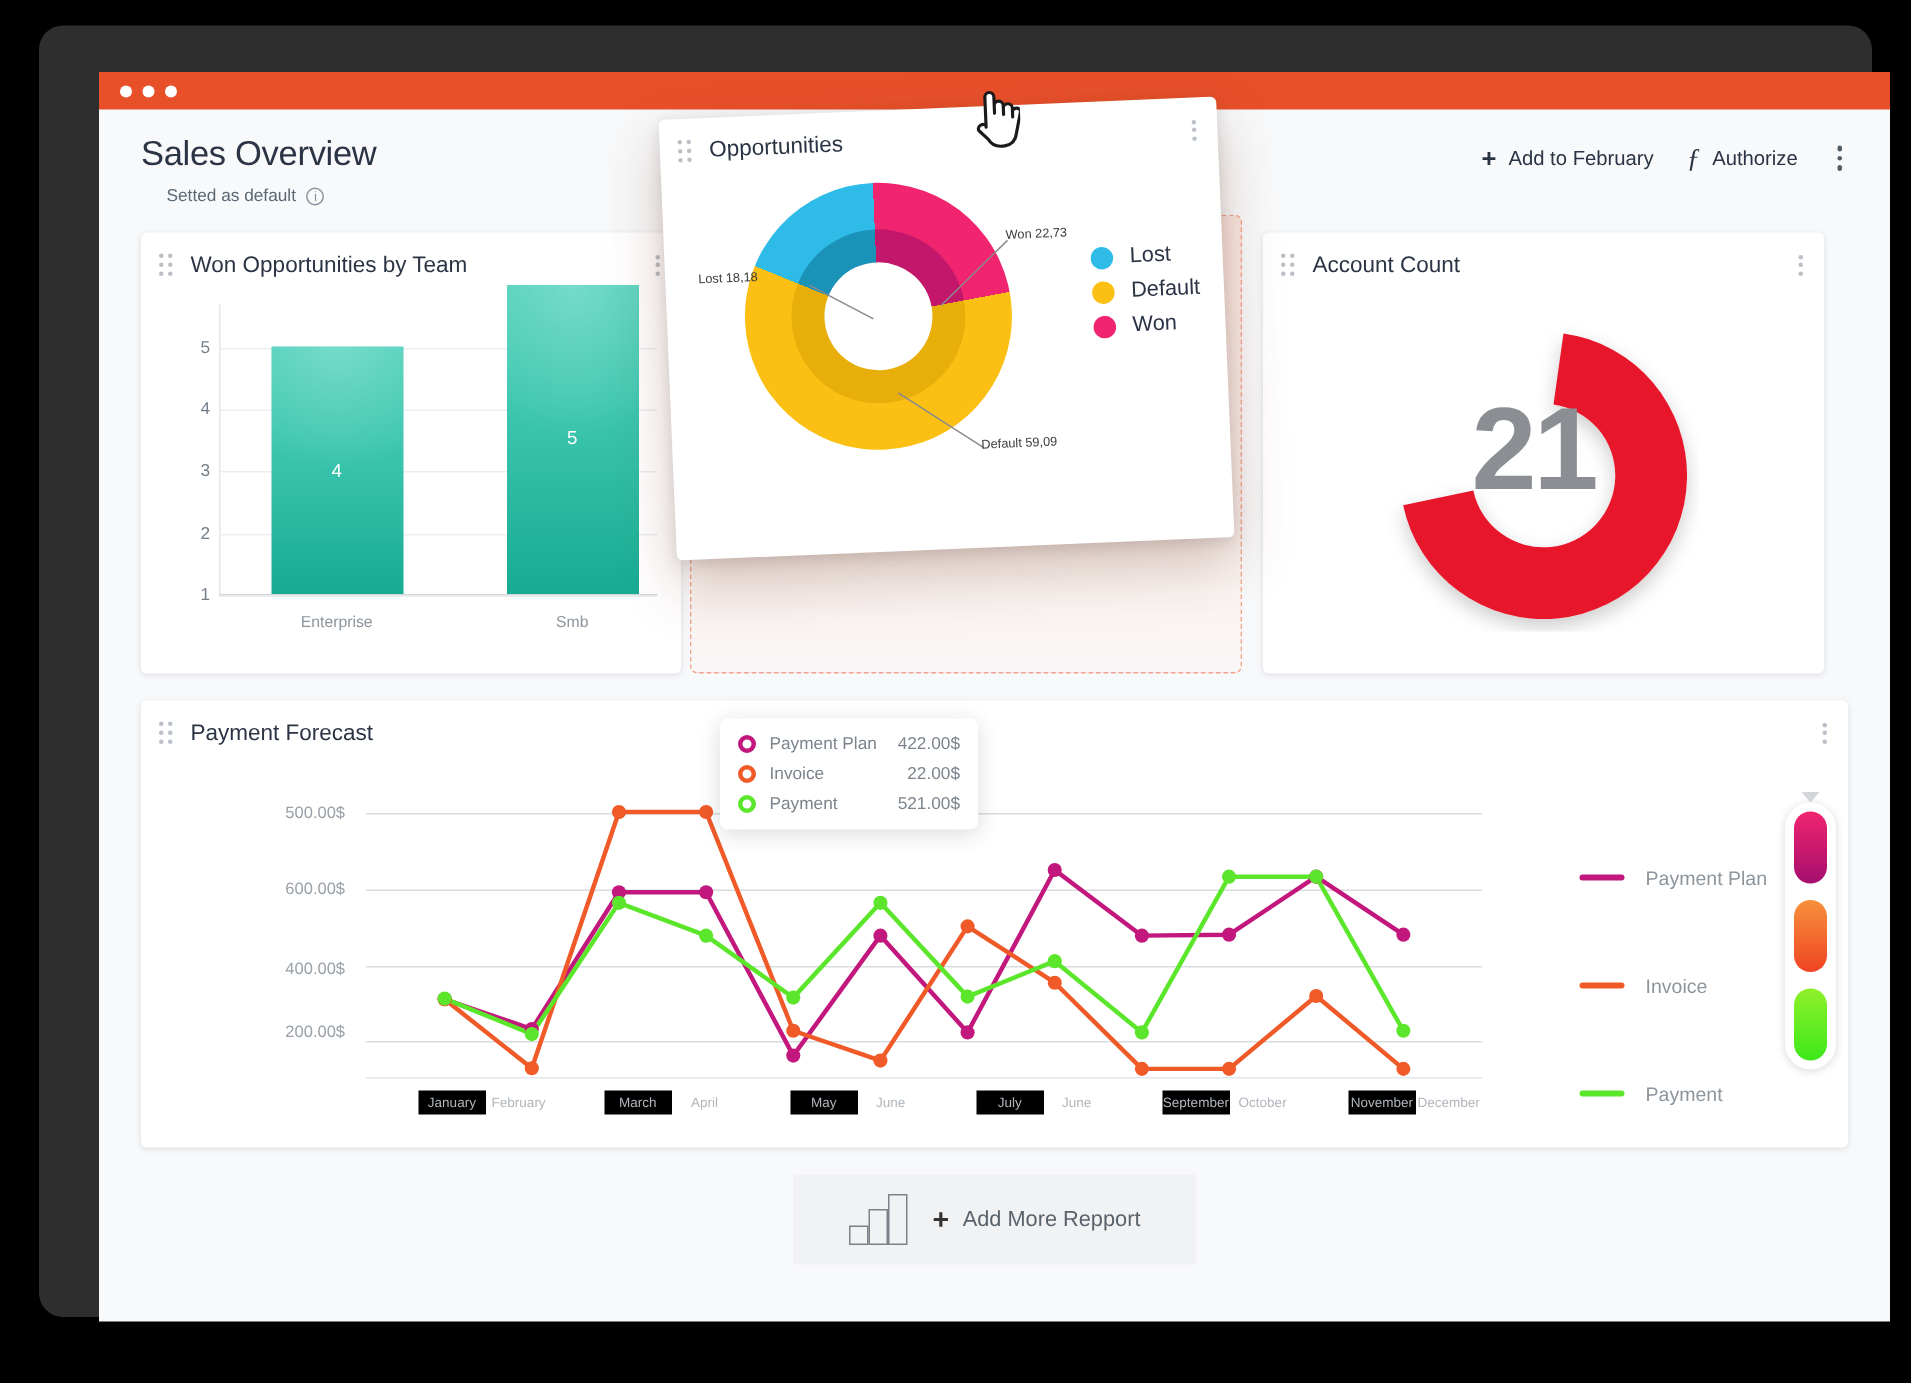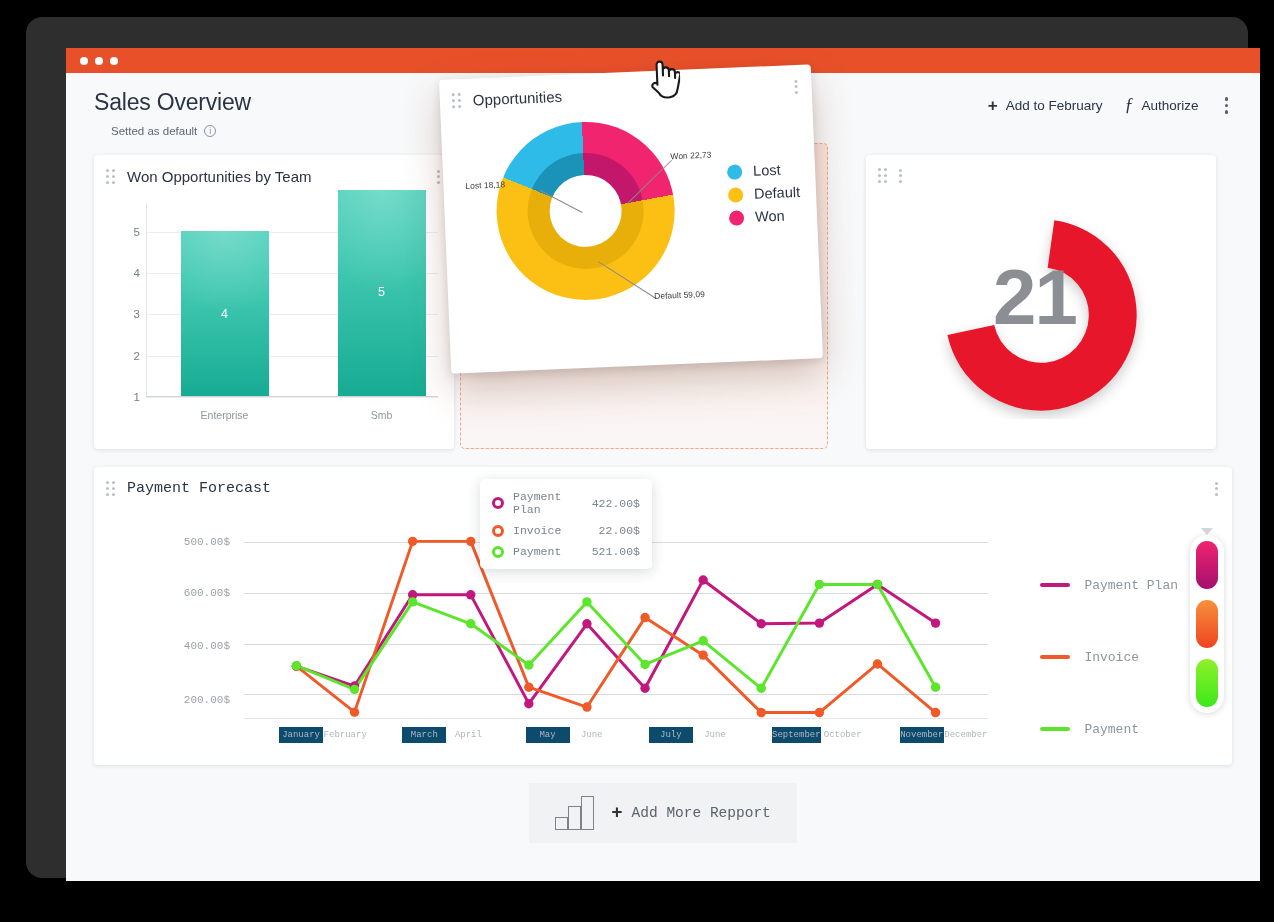--- a/index.html
+++ b/index.html
@@ -51,21 +51,21 @@
   .info-ic { width: 12px; height:12px; border:1px solid #8a94a0; border-radius:50%;
              color:#8a94a0; font-size:9px; line-height:10px; text-align:center; }
   .head-actions { display:flex; align-items:center; gap:22px; margin-top:6px;}
   .hact { display:flex; align-items:center; gap:8px; font-size:13.5px; color:#2b3445; cursor:pointer;}
   .plus-ic{ font-size:17px; font-weight:bold; line-height:1; color:#2b3445;}
   .f-ic{ font-family:"Liberation Serif", serif; font-size:18px; font-style:italic; color:#2b3445; line-height:1;}
   .kebab { display:flex; flex-direction:column; gap:3px; cursor:pointer; padding:2px 4px;}
   .kebab i { width:3.5px; height:3.5px; border-radius:50%; background:#525c68; display:block;}
 
   
-  .row1 { position:relative; margin: 18px 44px 0 28px; display:flex; gap: 22px; height: 294px; }
+  .row1 { position:relative; margin: 18px 44px 0 28px; display:flex; gap: 10px; height: 294px; }
   .card {
     background:#fff; border-radius:4px; box-shadow:0 1px 4px rgba(30,40,60,.13);
     position:relative; overflow:hidden;
   }
   .card-head { display:flex; align-items:center; padding: 13px 14px 0 12px; }
   .drag { display:grid; grid-template-columns: 3px 3px; gap:3px; margin-right:12px; cursor:grab;}
   .drag i { width:3px; height:3px; background:#b9c0c7; border-radius:50%; display:block;}
   .card-title { font-size:15px; color:#2b3445; flex:1;}
   .kebab-sm { display:flex; flex-direction:column; gap:2.5px; cursor:pointer;}
   .kebab-sm i { width:3px;height:3px;border-radius:50%;background:#b9c0c7;display:block;}
@@ -122,31 +122,31 @@
   .cursor-hand{ position:absolute; left:205px; top:-14px; width:36px; height:44px; }
 
   
   .acct-wrap{ position:relative; height:235px; }
   .gauge{ position:absolute; left:50%; top:28px; transform:translateX(-50%);
           width:208px; height:208px; }
   .big-num{ position:absolute; left:50%; top:50%; transform:translate(-58%,-54%);
             font-size:78px; color:#8b8f94; font-weight:bold; letter-spacing:-2px; z-index:4;}
 
   
-  .row2 { margin: 18px 28px 0 28px; font-family: Liberation Mono, monospace; }
+  .row2 { margin: 18px 28px 0 28px; }
   .card-pf { height: 298px; }
   .pf-body { position:relative; height: 248px; margin-top:2px; }
   .pf-plot { position:absolute; left:150px; right:244px; top:28px; bottom:30px; }
   .pf-grid { position:absolute; left:0; right:0; height:1px; background:#d9dcdf; }
   .pf-ylab { position:absolute; right:calc(100% + 14px); transform:translateY(-50%);
              font-size:11px; color:#9aa1a8; white-space:nowrap;}
   .pf-xaxis{ position:absolute; left:0; right:0; bottom:-2px; height:1px; background:#e4e6e9;}
   .months { position:absolute; left:0; right:0; bottom:-26px; display:flex; }
   .month { flex:1; text-align:center; font-size:9px; color:#b0b6bc; padding:3px 0; }
-  .month.alt { background:#0c4a6e;margin-left:35px; }
+  .month.alt { background:#000000;margin-left:35px; }
   .pf-tooltip{
     position:absolute; left:386px; top:-20px; width:172px; background:#fff;
     border-radius:5px; box-shadow:0 3px 14px rgba(20,30,50,.16); padding:11px 12px; z-index:12;
   }
   .ttrow{ display:flex; align-items:center; margin-bottom:8px; font-size:11.5px; color:#7b848d;}
   .ttrow:last-child{margin-bottom:0;}
   .ttring{ width:12px;height:12px;border-radius:50%;border:3px solid #000; margin-right:9px; flex:none;}
   .ttname{ flex:1; }
   .ttval{ }
   .pf-legend{ position:absolute; right:54px; top:50px; }
@@ -263,20 +263,21 @@
       <div class="card card-acct">
         <div class="card-head">
           <span class="drag">
               <i></i>
               <i></i>
               <i></i>
               <i></i>
               <i></i>
               <i></i>
             </span>
+          <span class="card-title">Account Count</span>
           <span class="kebab-sm">
               <i></i>
               <i></i>
               <i></i>
             </span>
         </div>
         <div class="acct-wrap">
           <svg class="gauge" viewBox="0 0 200 200">
             <defs>
               <filter id="gsh" x="-30%" y="-30%" width="160%" height="160%">
@@ -365,21 +366,21 @@
 
         <div class="pf-body">
           <div class="pf-plot" id="pfplot">
               <span class="pf-grid" style="top:15.209302325581405px"></span>
               <span class="pf-ylab" style="top:15.209302325581405px">500.00$</span>
               <span class="pf-grid" style="top:65.90697674418604px"></span>
               <span class="pf-ylab" style="top:65.90697674418604px">600.00$</span>
               <span class="pf-grid" style="top:116.6046511627907px"></span>
               <span class="pf-ylab" style="top:119px">400.00$</span>
               <span class="pf-grid" style="top:167.30232558139534px"></span>
-              <span class="pf-ylab" style="top:173px">200.00$</span>
+              <span class="pf-ylab" style="top:161px">200.00$</span>
             <div class="months" id="pfmonths">
                 <span class="month alt">January</span>
                 <span class="month">February</span>
                 <span class="month alt">March</span>
                 <span class="month">April</span>
                 <span class="month alt">May</span>
                 <span class="month">June</span>
                 <span class="month alt">July</span>
                 <span class="month">June</span>
                 <span class="month alt">September</span>

